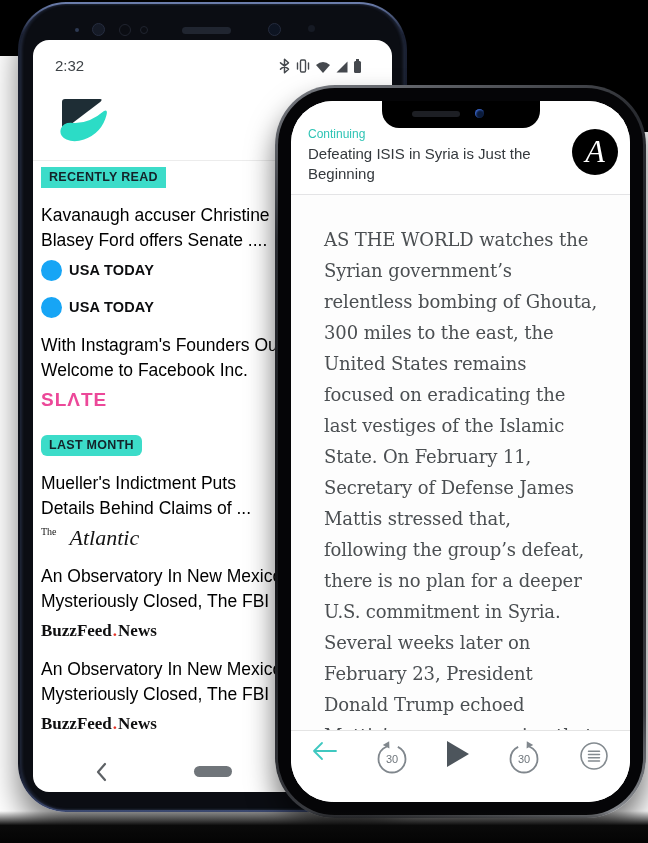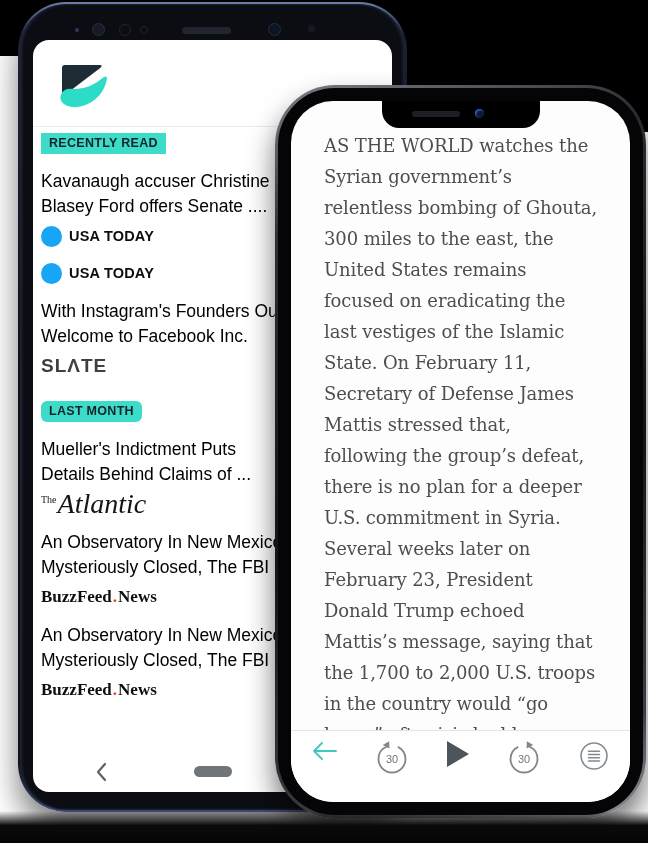--- a/index.html
+++ b/index.html
@@ -35,24 +35,24 @@
   .a-header{padding:22px 0 12px 22px;border-bottom:1px solid #ececec;}
   .a-content{padding:0 8px 0 8px;}
   .tag{display:inline-block;background:#3cdcc9;color:#14232a;font-size:12.5px;font-weight:700;
        letter-spacing:.3px;padding:3px 8px 4px 8px;margin-top:6px;}
   .tag2{margin-top:24px;border-radius:6px;}
   .item{margin-top:15px;cursor:pointer;}
   .item-title{font-size:17.5px;line-height:25px;color:#000000;width:250px;}
   .src{margin-top:6px;display:flex;align-items:center;height:22px;}
   .usat-circle{width:21px;height:21px;border-radius:50%;background:#17a5f5;margin-right:7px;}
   .usat-text{font-size:14.5px;font-weight:800;letter-spacing:.2px;color:#0c0d0f;}
-  .slate-text{font-size:19px;font-weight:800;letter-spacing:1px;color:#404040;height:26px;line-height:26px;}
+  .slate-text{font-size:19px;font-weight:800;letter-spacing:1px;color:#ec4899;height:26px;line-height:26px;}
   .atl-the{font-family:"Liberation Serif",serif;font-size:10px;color:#141414;
            vertical-align:10px;margin-right:1px;}
-  .atl-name{font-family:"Liberation Serif",serif;font-style:italic;font-size:28px;color:#141414;}
+  .atl-name{font-family:"Liberation Serif",serif;font-style:italic;font-size:22px;color:#141414;margin-left:12px;}
   .bf-text{font-family:"Liberation Serif",serif;font-weight:700;font-size:17px;color:#0f0f10;}
   .bf-dot{color:#e63226;font-weight:700;font-family:"Liberation Serif",serif;font-size:17px;margin:0 1px;}
   .a-nav{position:absolute;left:0;right:0;bottom:0;height:42px;background:transparent;}
   .a-back{position:absolute;left:62px;top:12px;cursor:pointer;}
   .a-pill{position:absolute;left:50%;margin-left:-19px;top:16px;width:38px;height:11px;border-radius:6px;
           background:#70757a;cursor:pointer;}
 
   
   .iphone{position:absolute;left:275px;top:85px;width:371px;height:733px;padding:3px;box-sizing:border-box;
           border-radius:60px;z-index:4;
@@ -93,20 +93,42 @@
       <span class="sensor s-dot1"></span>
       <span class="sensor s-cam1"></span>
       <span class="sensor s-ring1"></span>
       <span class="sensor s-ring2"></span>
       <span class="s-speaker"></span>
       <span class="sensor s-cam2"></span>
       <span class="sensor s-dot2"></span>
 
       <div class="android-screen">
 
+        <div class="a-status">
+          <span class="a-time">2:32</span>
+          <span class="a-icons">
+            <svg width="13" height="16" viewBox="0 0 13 16">
+                <path d="M2.5 4.8 L10.5 11.2 L6.5 14.8 L6.5 1.2 L10.5 4.8 L2.5 11.2" stroke="#45494e" stroke-width="1.5" fill="none" stroke-linejoin="round" stroke-linecap="round"></path>
+              </svg>
+            <svg width="16" height="16" viewBox="0 0 16 16">
+                <rect x="5.5" y="2" width="5" height="12" rx="1.2" stroke="#45494e" stroke-width="1.4" fill="none"></rect>
+                <path d="M2.5 5 V11 M13.5 5 V11" stroke="#45494e" stroke-width="1.4" stroke-linecap="round"></path>
+              </svg>
+            <svg width="16" height="13" viewBox="0 0 16 13">
+                <path d="M8 12 L1 3.9 Q8 -1.8 15 3.9 Z" fill="#45494e"></path>
+              </svg>
+            <svg width="14" height="14" viewBox="0 0 14 14">
+                <path d="M1.5 12.5 H12.5 V1.5 Z" fill="#45494e"></path>
+              </svg>
+            <svg width="9" height="16" viewBox="0 0 9 16">
+                <rect x="3" y="1" width="3" height="2.5" fill="#45494e"></rect>
+                <rect x="1" y="3" width="7" height="12" rx="1.5" fill="#45494e"></rect>
+              </svg>
+          </span>
+        </div>
 
         <div class="a-header">
           <svg width="52" height="48" viewBox="0 0 52 48">
             <path d="M10 3 L45 3 Q48 3 45.5 5.8 L11 32 Q7 34.5 7 29.5 L7 6 Q7 3 10 3 Z" fill="#1e2d35"></path>
             <path d="M49 15 Q53 13 51.5 19 Q47 37 29 43.5 Q19 47 11.5 43.5 Q3.5 39.5 6 32.5 Q8.5 26 18 27 Q34 28 49 15 Z" fill="#2cdcc6"></path>
           </svg>
         </div>
 
         <div class="a-content">
           <div class="tag">RECENTLY READ</div>
@@ -168,20 +190,27 @@
   </div>
 
   <div class="iphone">
     <div class="iphone-inner">
       <div class="iphone-screen">
         <div class="notch">
           <span class="notch-speaker"></span>
           <span class="notch-cam"></span>
         </div>
 
+        <div class="i-header">
+          <div class="kicker">Continuing</div>
+          <div class="i-title">Defeating ISIS in Syria is Just the Beginning</div>
+          <div class="atl-circle">
+              <span>A</span>
+            </div>
+        </div>
 
         <div class="i-body">
           <p>AS THE WORLD watches the Syrian government’s relentless bombing of Ghouta, 300 miles to the east, the United States remains focused on eradicating the last vestiges of the Islamic State. On February 11, Secretary of Defense James Mattis stressed that, following the group’s defeat, there is no plan for a deeper U.S. commitment in Syria. Several weeks later on February 23, President Donald Trump echoed Mattis’s message, saying that the 1,700 to 2,000 U.S. troops in the country would “go home” after isis had been beaten.</p>
           <p>Yet on February 7, just a few days before Mattis’s remarks, Major</p>
         </div>
 
         <div class="i-controls">
           <svg class="ctrl" width="27" height="22" viewBox="0 0 27 22">
             <path d="M11 3 L3 11 L11 19 M3 11 H25" stroke="#3fc8c0" stroke-width="1.8" fill="none" stroke-linecap="round" stroke-linejoin="round"></path>
           </svg>

